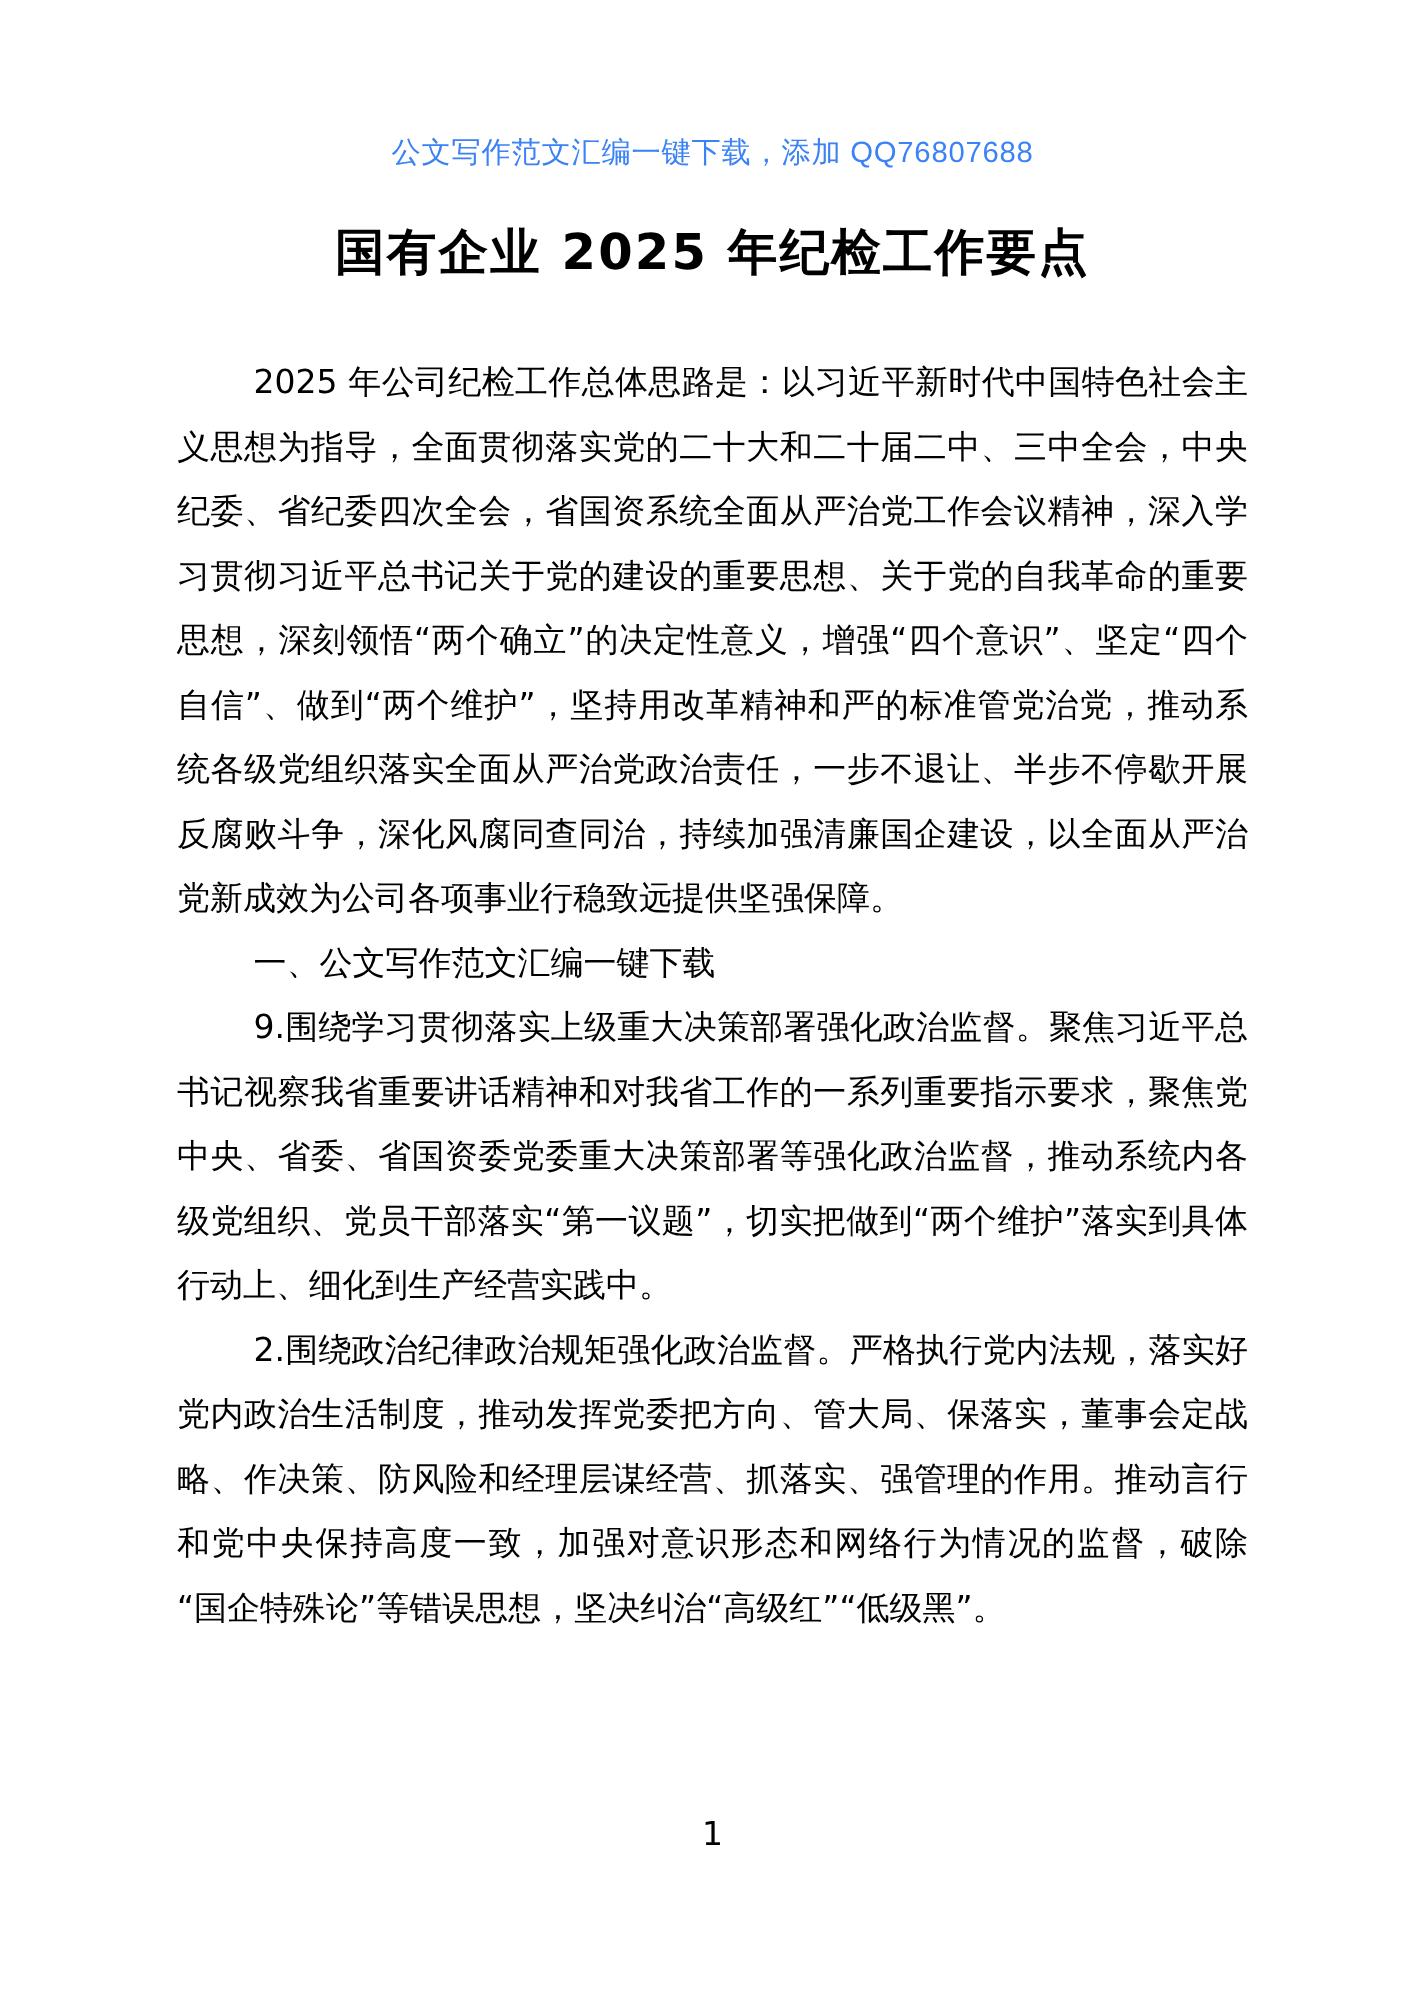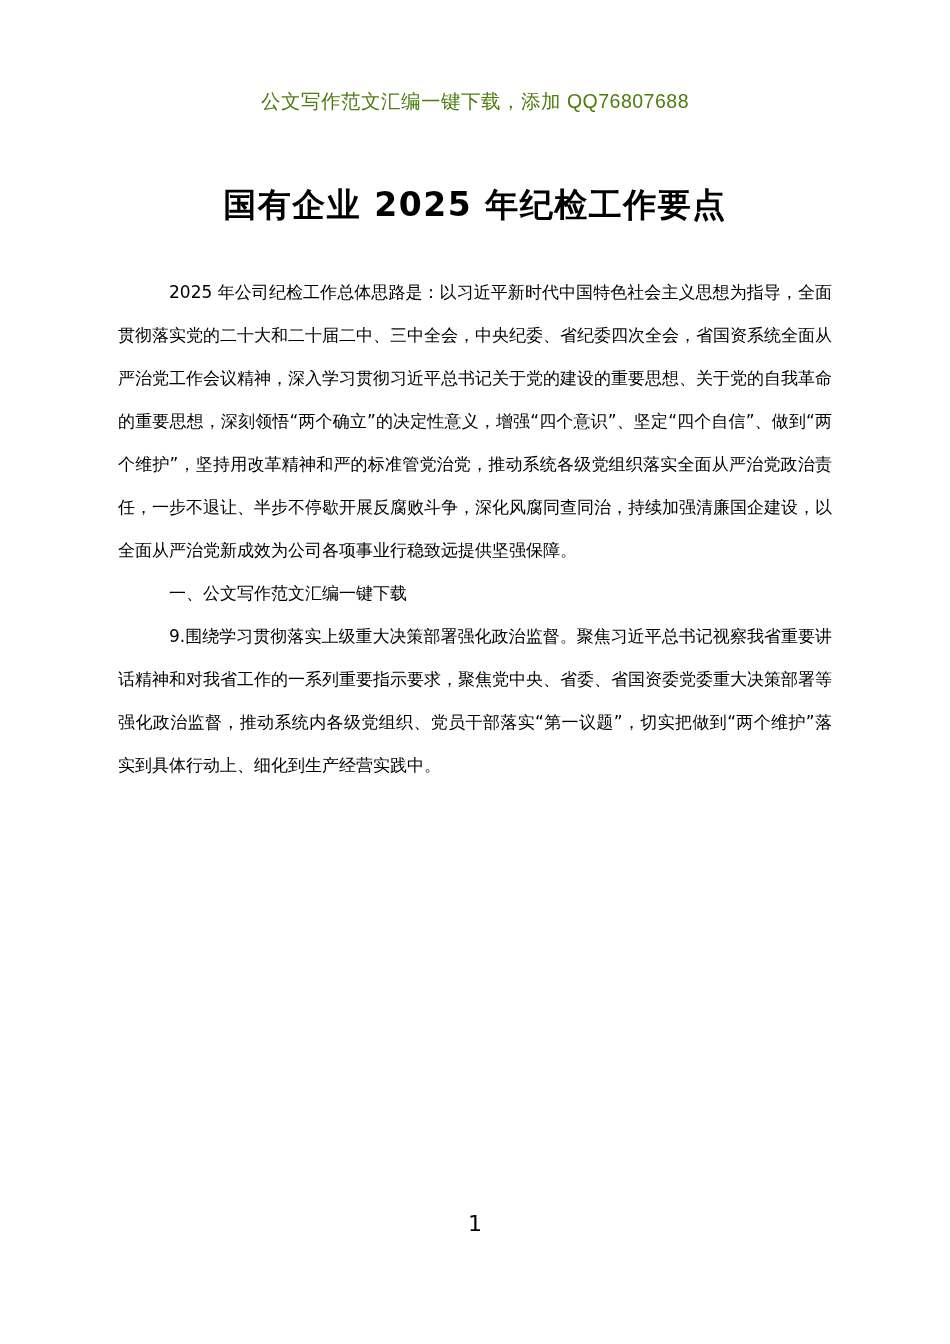--- a/index.html
+++ b/index.html
@@ -17,44 +17,44 @@
   }
   .page {
     width: 950px;
     height: 1344px;
     box-sizing: border-box;
     padding: 0 118px;
     position: relative;
   }
   .watermark {
     text-align: center;
-    color: #4d7c0f;
+    color: #3b82f6;
     font-family: "Liberation Sans", "DejaVu Sans", sans-serif;
     font-size: 19.5px;
     font-weight: 500;
     letter-spacing: 0.5px;
     padding-top: 88px;
     white-space: nowrap;
   }
   .doc-title {
     text-align: center;
     font-family: "DejaVu Sans", "Liberation Sans", sans-serif;
     font-weight: bold;
     font-size: 33px;
     letter-spacing: 1.5px;
-    margin-top: 69px;
+    margin-top: 32px;
     margin-bottom: 0;
     line-height: 1.3;
   }
   .body-block {
     margin-top: 44px;
   }
   p.para {
     font-family: "DejaVu Sans", "Liberation Sans", sans-serif;
-    font-size: 17px;
+    font-size: 22px;
     line-height: 43px;
     margin: 0;
     text-align: justify;
     text-justify: inter-ideograph;
     letter-spacing: 0px;
     text-indent: 0;
     font-weight: 500;
   }
   p.indent {
     text-indent: 51px;
@@ -75,17 +75,18 @@
 <div class="page">
 
   <div class="watermark">公文写作范文汇编一键下载，添加 QQ76807688</div>
 
   <h1 class="doc-title">国有企业 2025 年纪检工作要点</h1>
 
   <div class="body-block">
     <p class="para indent">2025 年公司纪检工作总体思路是：以习近平新时代中国特色社会主义思想为指导，全面贯彻落实党的二十大和二十届二中、三中全会，中央纪委、省纪委四次全会，省国资系统全面从严治党工作会议精神，深入学习贯彻习近平总书记关于党的建设的重要思想、关于党的自我革命的重要思想，深刻领悟“两个确立”的决定性意义，增强“四个意识”、坚定“四个自信”、做到“两个维护”，坚持用改革精神和严的标准管党治党，推动系统各级党组织落实全面从严治党政治责任，一步不退让、半步不停歇开展反腐败斗争，深化风腐同查同治，持续加强清廉国企建设，以全面从严治党新成效为公司各项事业行稳致远提供坚强保障。</p>
     <p class="para indent">一、公文写作范文汇编一键下载</p>
     <p class="para indent">9.围绕学习贯彻落实上级重大决策部署强化政治监督。聚焦习近平总书记视察我省重要讲话精神和对我省工作的一系列重要指示要求，聚焦党中央、省委、省国资委党委重大决策部署等强化政治监督，推动系统内各级党组织、党员干部落实“第一议题”，切实把做到“两个维护”落实到具体行动上、细化到生产经营实践中。</p>
+    <p class="para indent">2.围绕政治纪律政治规矩强化政治监督。严格执行党内法规，落实好党内政治生活制度，推动发挥党委把方向、管大局、保落实，董事会定战略、作决策、防风险和经理层谋经营、抓落实、强管理的作用。推动言行和党中央保持高度一致，加强对意识形态和网络行为情况的监督，破除“国企特殊论”等错误思想，坚决纠治“高级红”“低级黑”。</p>
   </div>
 
   <div class="page-number">1</div>
 
 </div>
 
 </body></html>

